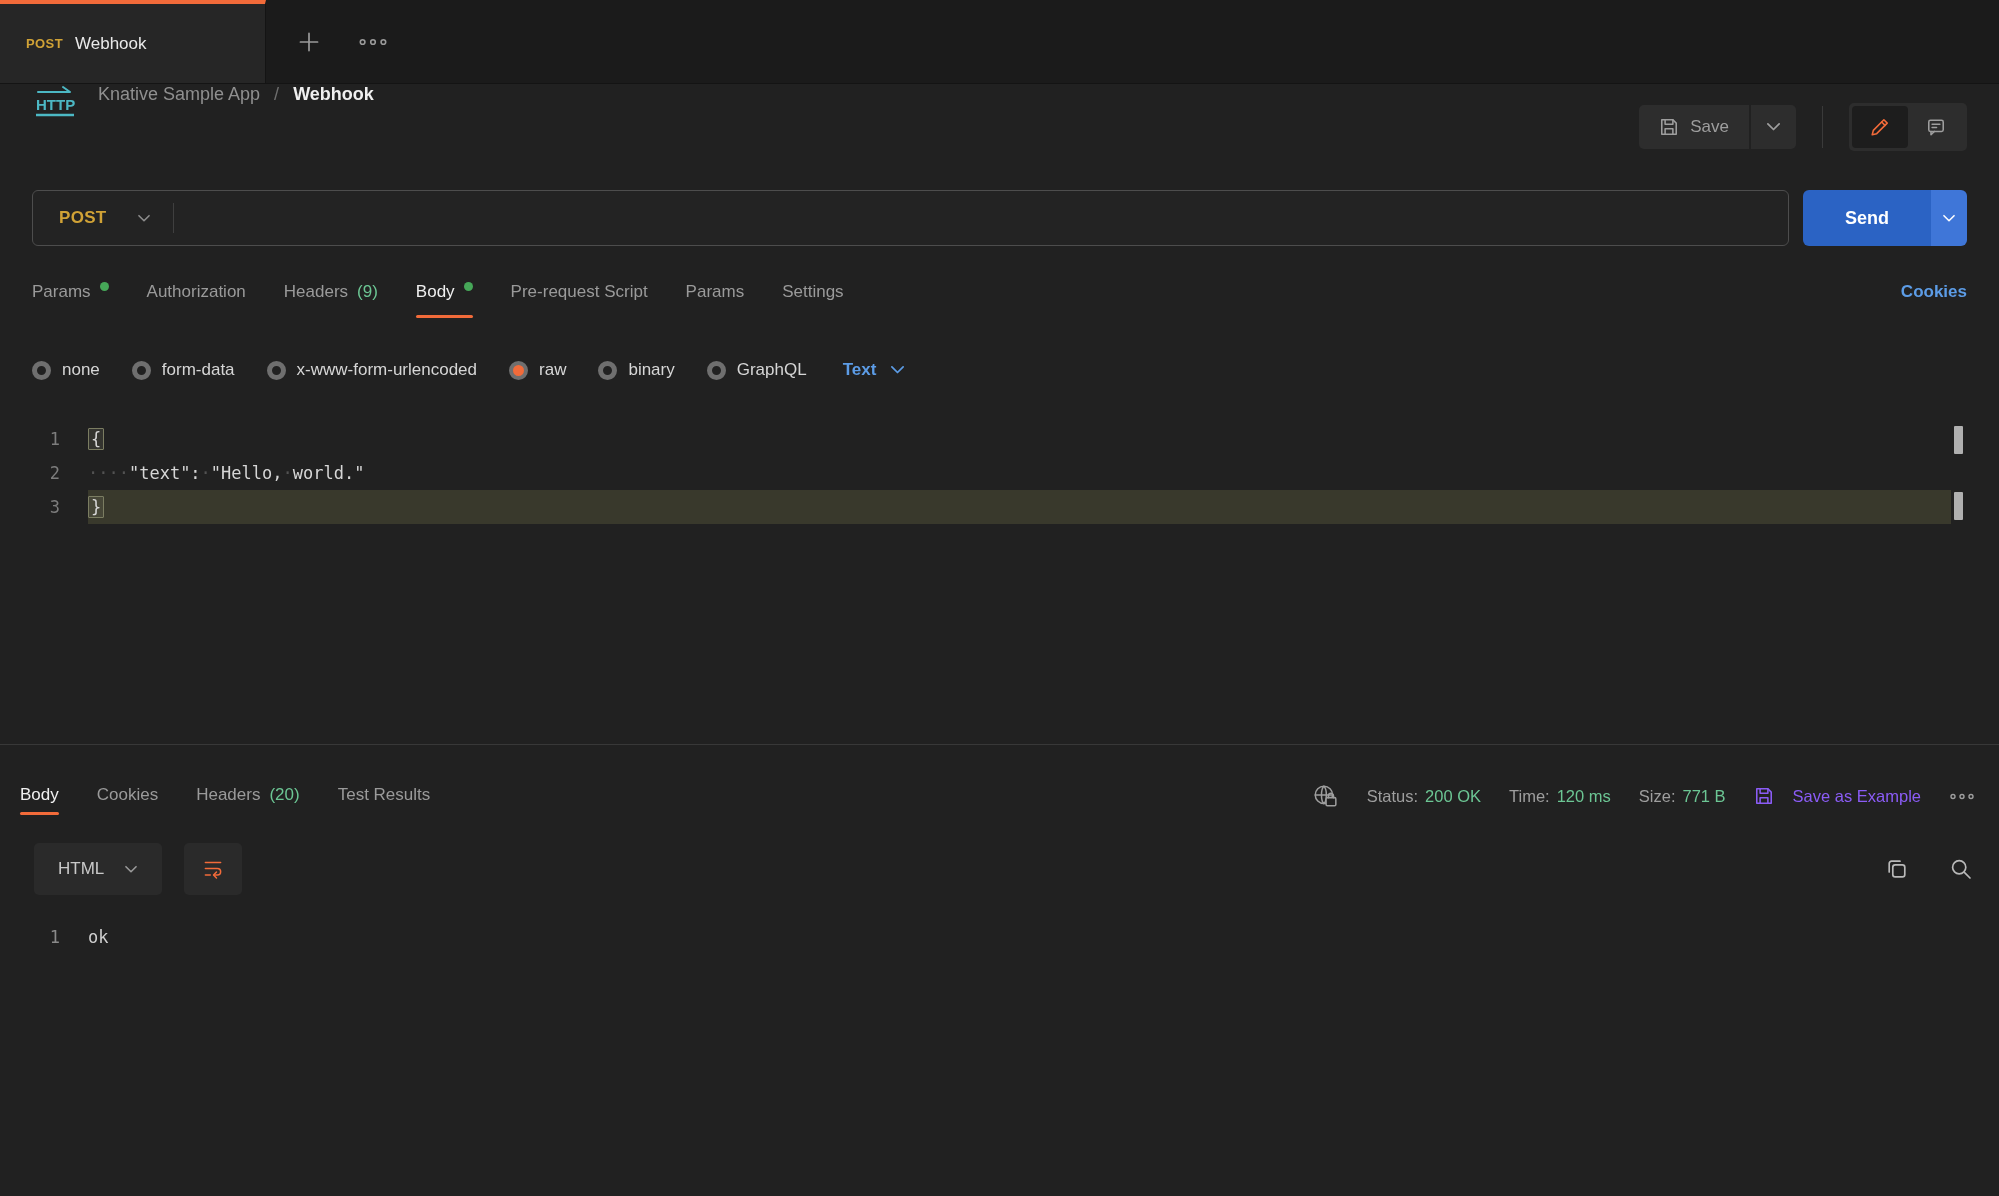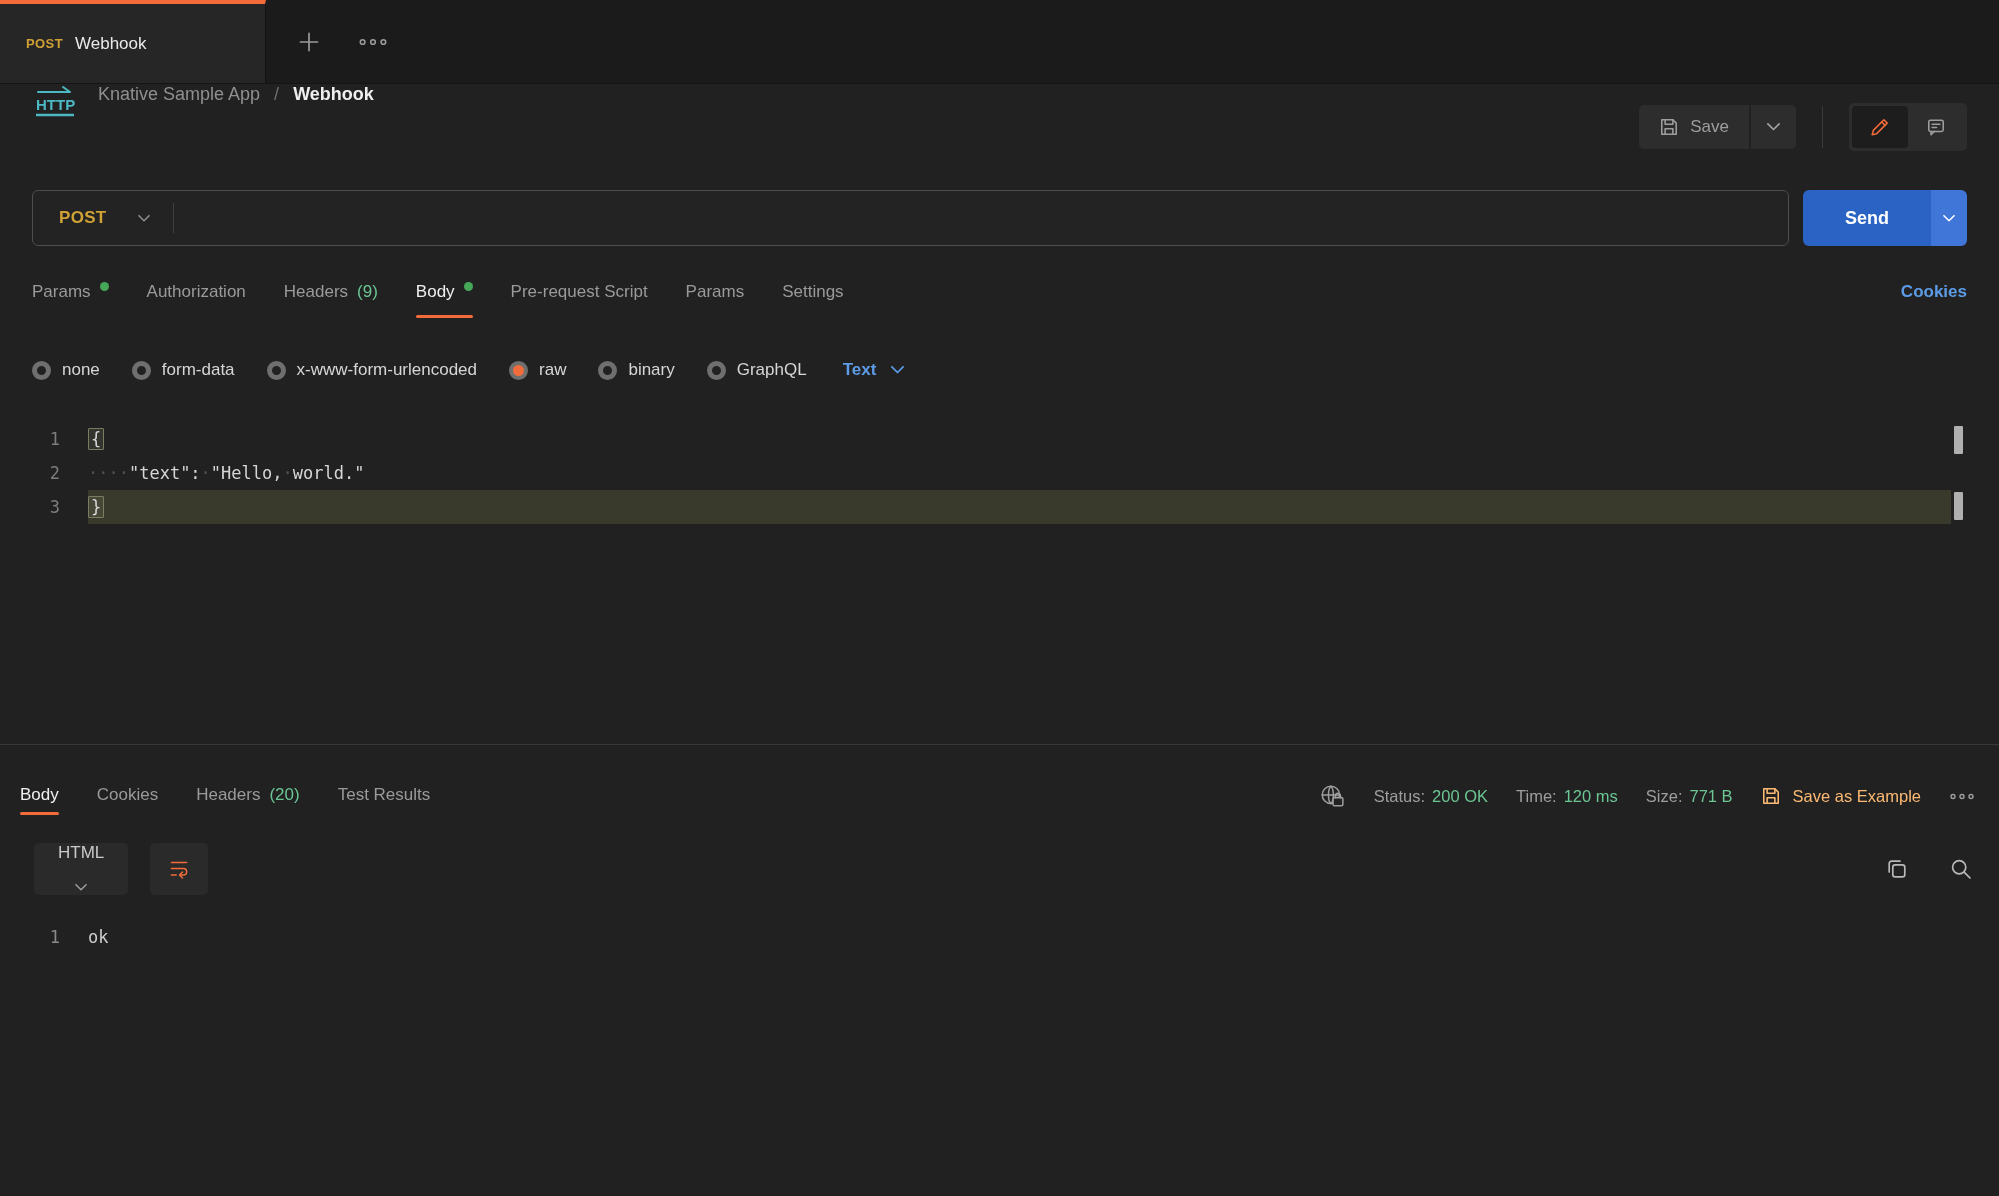--- a/index.html
+++ b/index.html
@@ -103,28 +103,28 @@
   .resp-head{height:78px;display:flex;align-items:flex-end;padding:0 24px 0 20px;}
   .resp-tabs{display:flex;gap:38px;color:#9a9a9a;}
   .resp-tab{position:relative;padding-bottom:18px;cursor:pointer;display:flex;gap:9px;}
   .resp-tab.active{color:#f0f0f0;}
   .resp-tab.active::after{content:"";position:absolute;left:0;right:0;bottom:8px;height:3px;background:var(--accent);border-radius:2px;}
   .resp-meta{margin-left:auto;display:flex;align-items:center;gap:28px;padding-bottom:14px;font-size:16.5px;}
   .meta-pair{display:flex;gap:7px;}
   .meta-pair .lbl{color:#9e9e9e;}
   .meta-pair .val{color:var(--green);}
   .net-ico{color:#9e9e9e;cursor:pointer;}
-  .save-ex{display:flex;align-items:center;gap:12px;color:#fdba74;cursor:pointer;}
+  .save-ex{display:flex;align-items:center;gap:19px;color:#8b5cf6;cursor:pointer;}
   .meta-more{color:#9e9e9e;cursor:pointer;}
 
   .resp-toolbar{margin:20px 16px 0;display:flex;align-items:center;height:52px;}
   .segmented{display:flex;background:var(--seg-bg);border-radius:5px;height:52px;}
   .seg{padding:0 30px;display:flex;align-items:center;color:#9e9e9e;cursor:pointer;border-radius:5px;}
   .seg.active{background:var(--seg-active);color:#ececec;}
-  .fmt-btn{margin-left:18px;height:52px;background:var(--seg-bg);border-radius:5px;display:flex;align-items:center;gap:20px;padding:0 24px;color:#c9c9c9;cursor:pointer;flex-direction:column;}
+  .fmt-btn{margin-left:18px;height:52px;background:var(--seg-bg);border-radius:5px;display:flex;align-items:center;gap:20px;padding:0 24px;color:#c9c9c9;cursor:pointer;}
   .fmt-btn .chev{color:#9a9a9a;}
   .wrap-btn{margin-left:22px;width:58px;height:52px;background:var(--seg-bg);border-radius:5px;display:flex;align-items:center;justify-content:center;color:var(--accent);cursor:pointer;}
   .tool-right{margin-left:auto;display:flex;align-items:center;gap:40px;color:#b9b9b9;padding-right:10px;}
   .tool-ic{cursor:pointer;}
 
   .resp-body{margin-top:26px;font-family:"DejaVu Sans Mono", monospace;font-size:17px;}
   .resp-line{display:flex;height:32px;align-items:center;}
   .resp-line .gutter{color:#8a8a8a;}
   .resp-line .txt{color:#cfcfcf;}
 </style>

